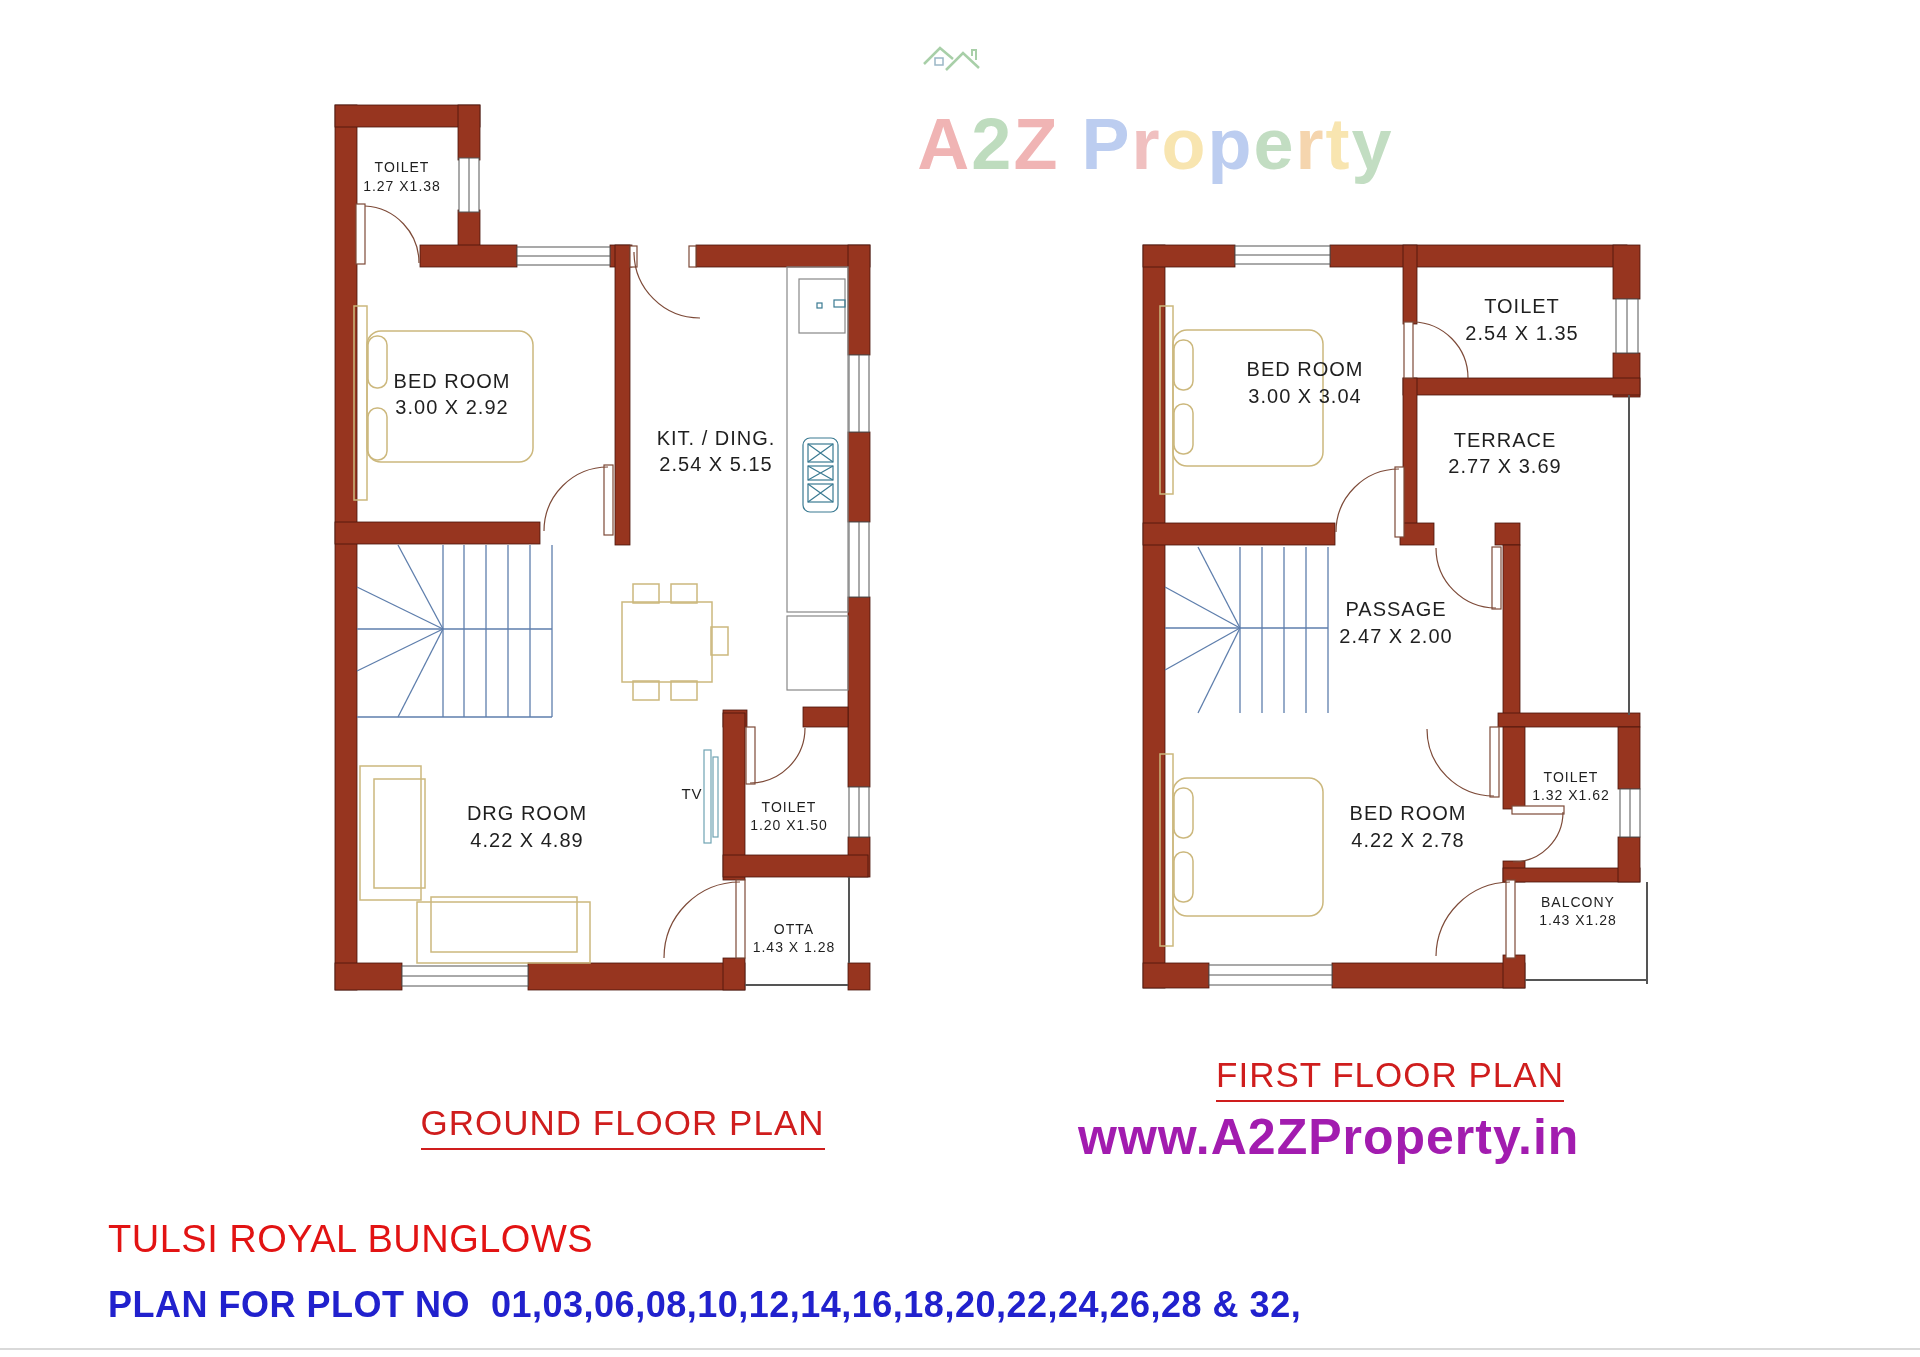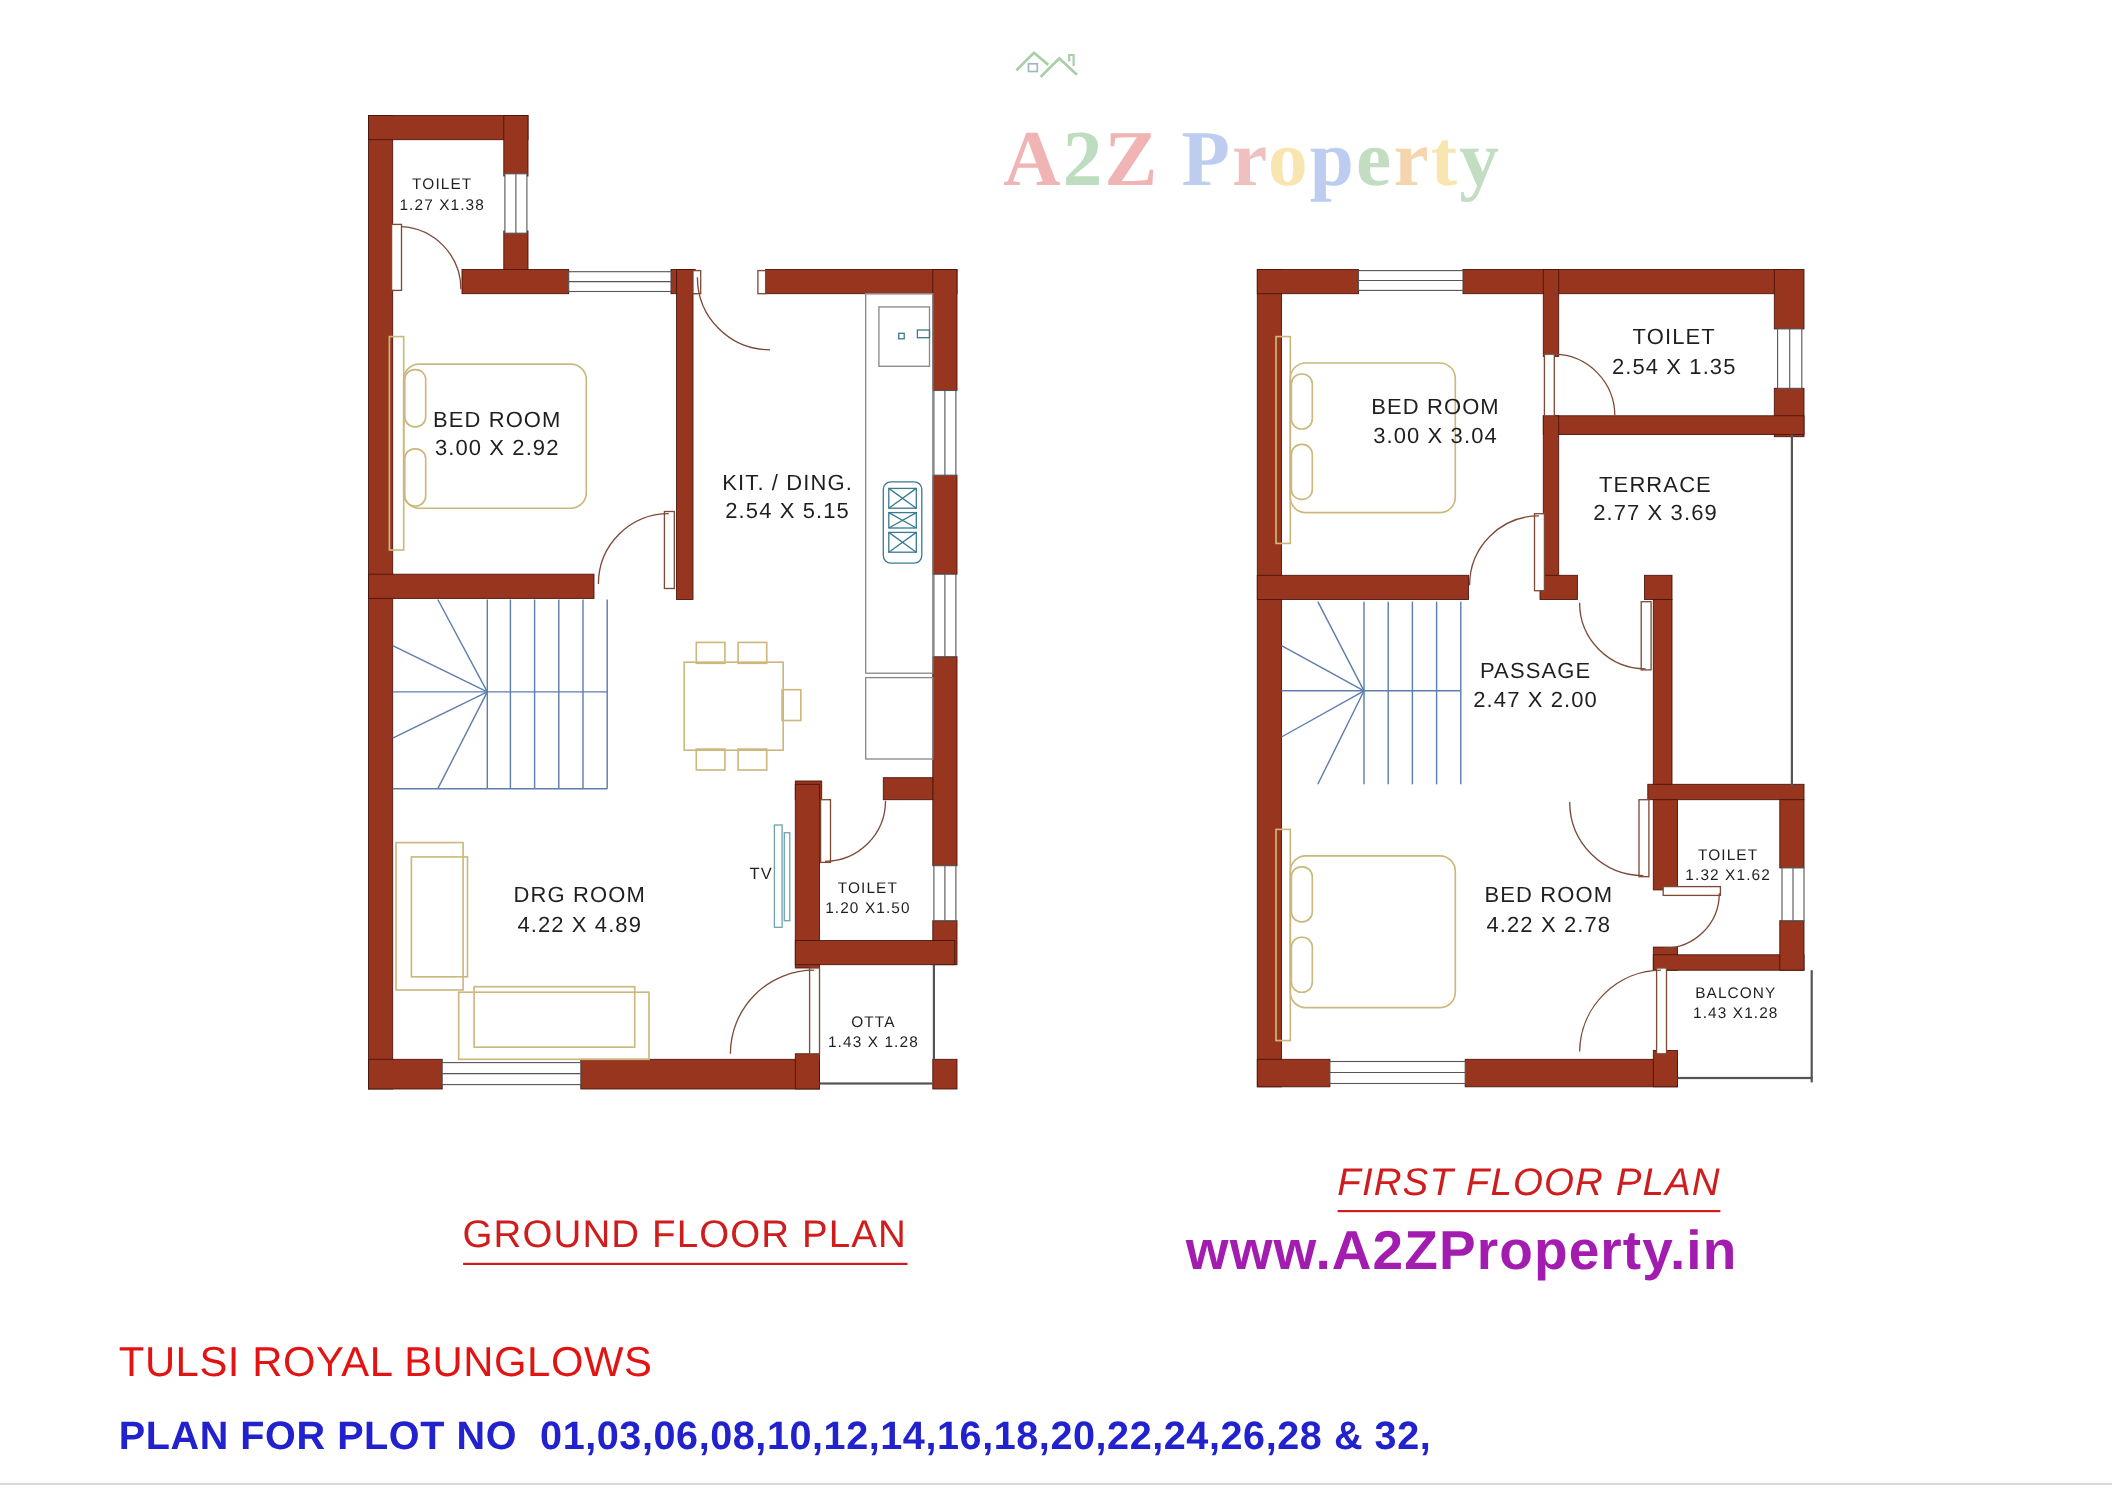--- a/index.html
+++ b/index.html
@@ -3,21 +3,21 @@
 <meta charset="utf-8">
 <style>
   html,body{margin:0;padding:0;}
   body{
     width:1920px;height:1357px;position:relative;background:#ffffff;overflow:hidden;
     font-family:"Liberation Sans", sans-serif;
   }
   
   .logo{
     position:absolute;left:876px;top:36px;font-size:72px;font-weight:bold;
-    letter-spacing:2px;white-space:pre;line-height:1;font-family:Liberation Serif, serif;
+    letter-spacing:2px;white-space:pre;line-height:1;
   }
   .logo-house{position:absolute;left:920px;top:40px;}
   
   .plan-svg{position:absolute;}
   .wall{fill:#97351f;stroke:#4a150b;stroke-width:0.8;}
   .win{fill:#ffffff;stroke:#555555;stroke-width:1;}
   .winline{stroke:#555555;stroke-width:1;}
   .door{fill:#ffffff;stroke:#7d4a38;stroke-width:1.2;}
   .arc{fill:none;stroke:#7d4a38;stroke-width:1.2;}
   .furn{fill:none;stroke:#ccb87d;stroke-width:1.5;}
@@ -274,21 +274,21 @@
     <text class="t-sm" text-anchor="middle" x="1571" y="782">TOILET</text>
     <text class="t-sm" text-anchor="middle" x="1571" y="800">1.32 X1.62</text>
     <text class="t-sm" text-anchor="middle" x="1578" y="907">BALCONY</text>
     <text class="t-sm" text-anchor="middle" x="1578" y="925">1.43 X1.28</text>
   </g>
 </svg>
 
 <div class="caption" style="left:350px;top:1055px;width:545px;margin-top:48px;">
   <span>GROUND FLOOR PLAN</span>
 </div>
-<div class="caption" style="left:1140px;top:1055px;width:500px;font-style:italic;">
+<div class="caption" style="left:1140px;top:1055px;width:500px;">
   <span>FIRST FLOOR PLAN</span>
 </div>
 
 <div class="watermark">www.A2ZProperty.in</div>
 
 <div class="footer-title">TULSI ROYAL BUNGLOWS</div>
 <div class="footer-plot">PLAN FOR PLOT NO  01,03,06,08,10,12,14,16,18,20,22,24,26,28 &amp; 32,</div>
 <div class="bottom-line"></div>
 
 </body></html>

